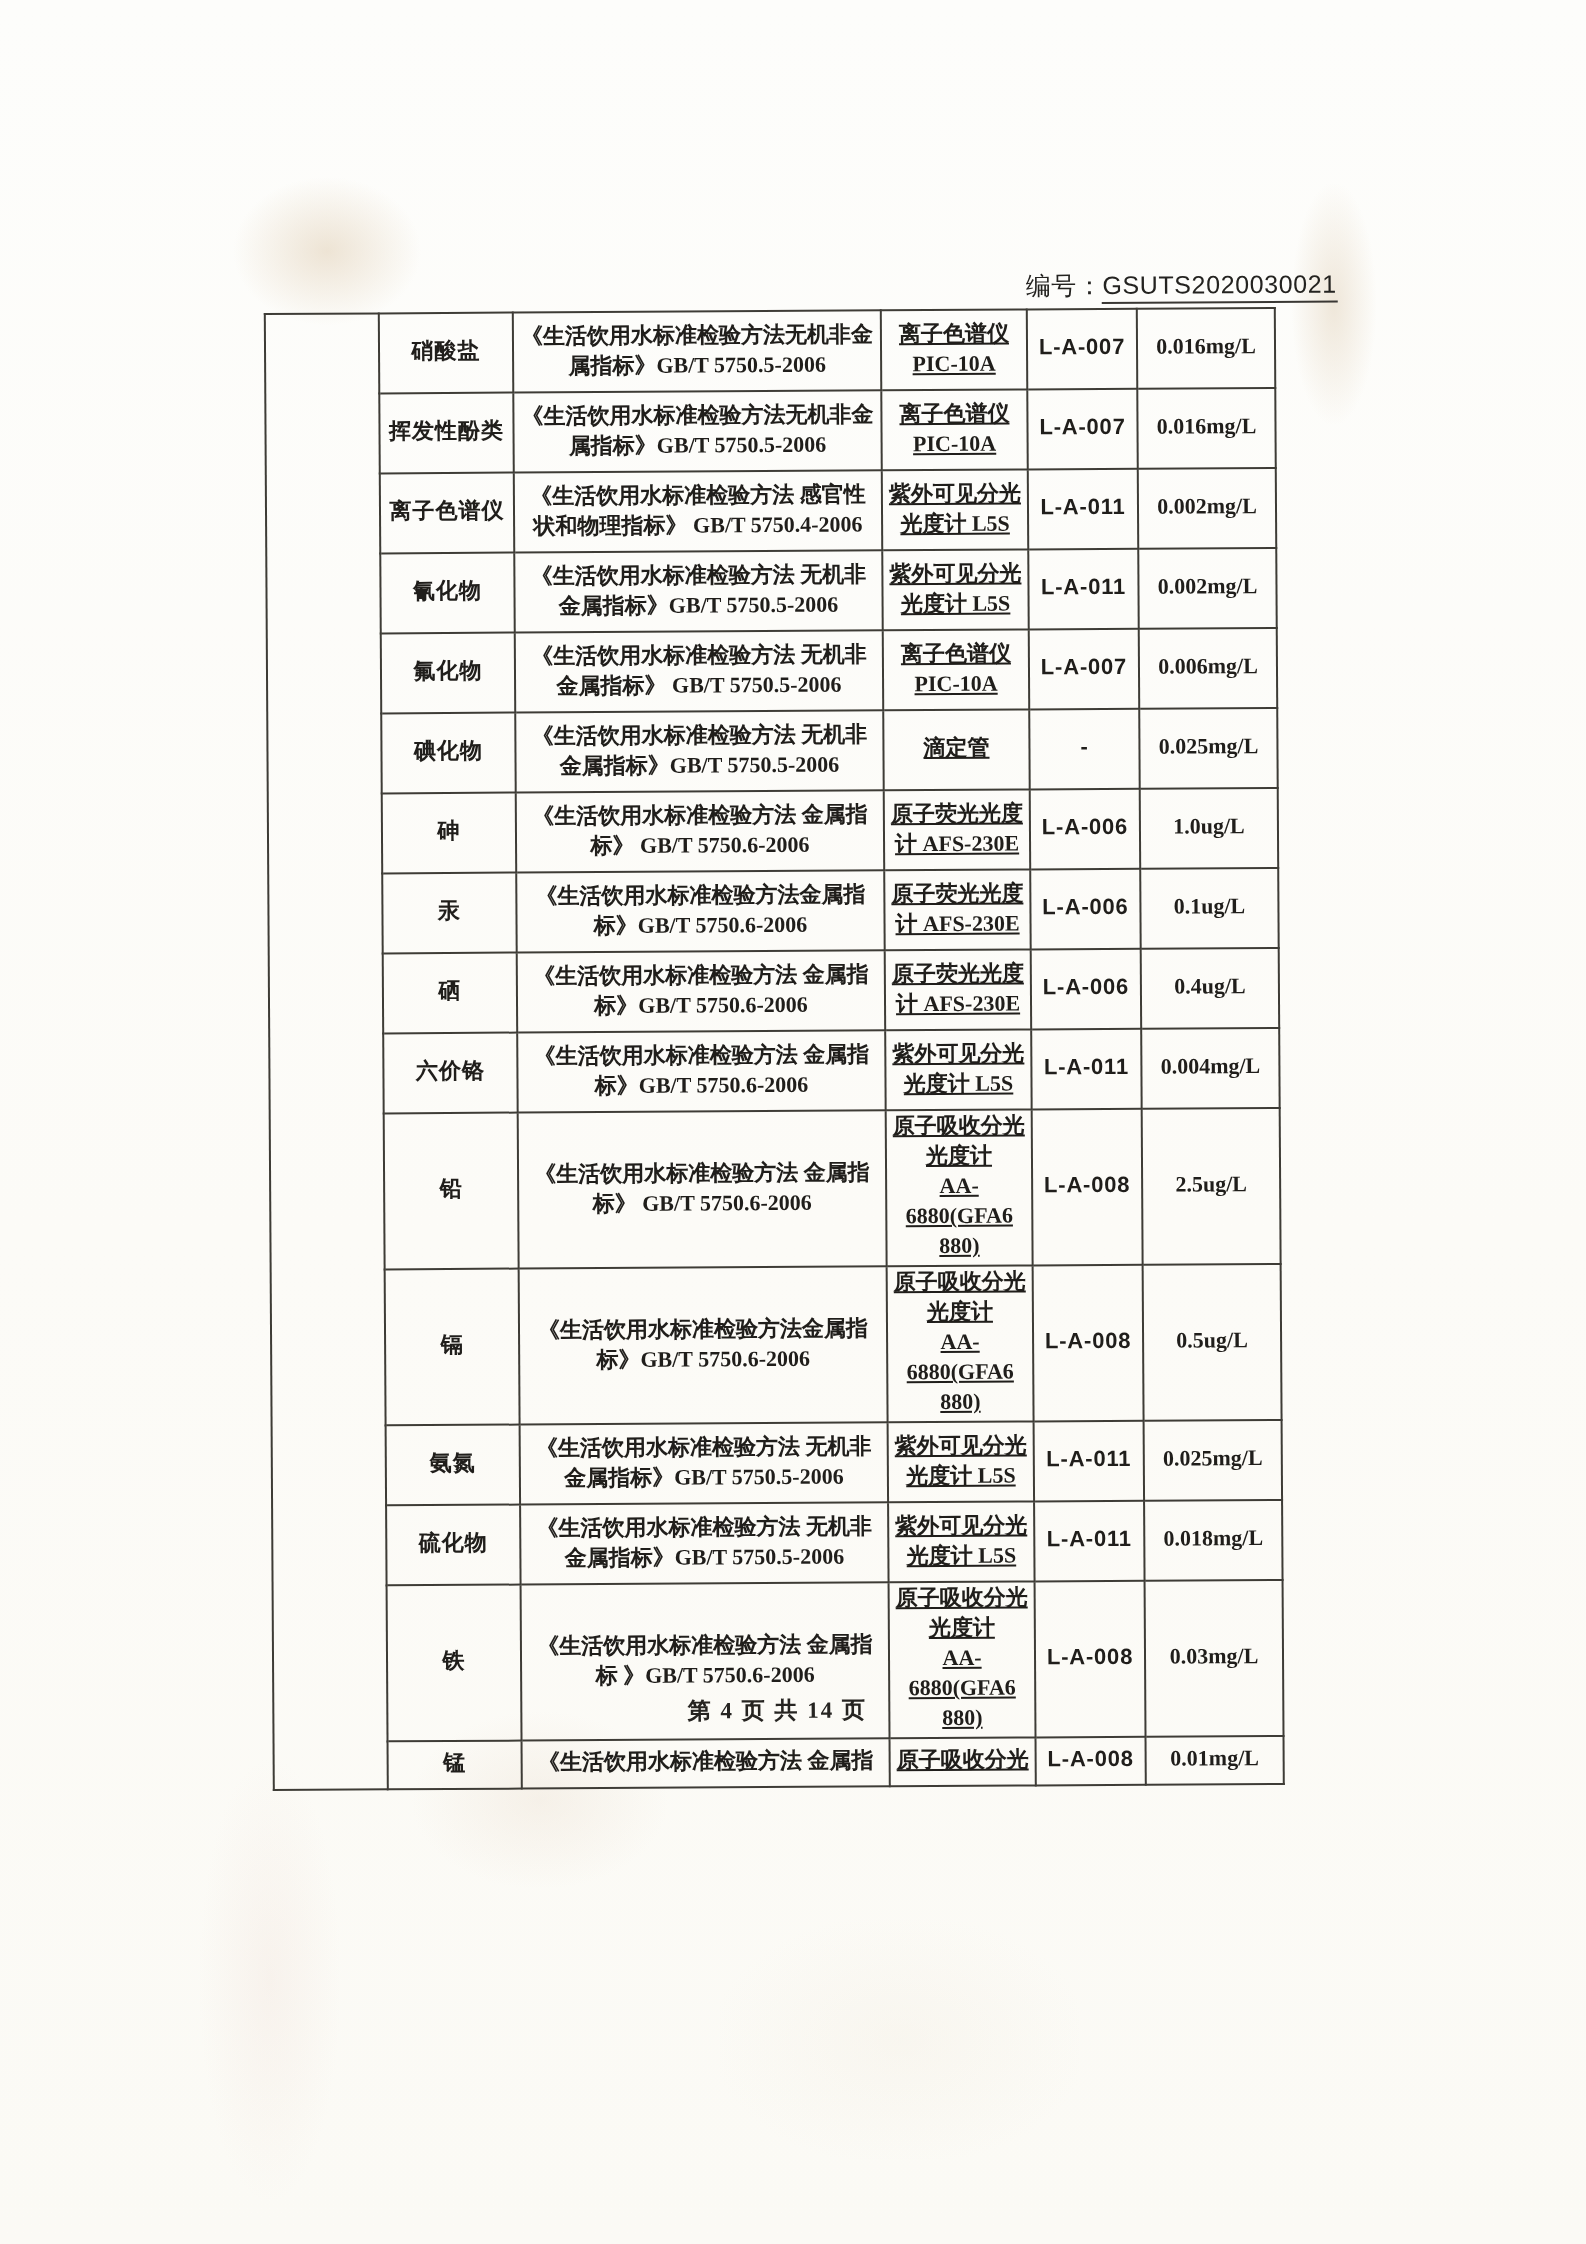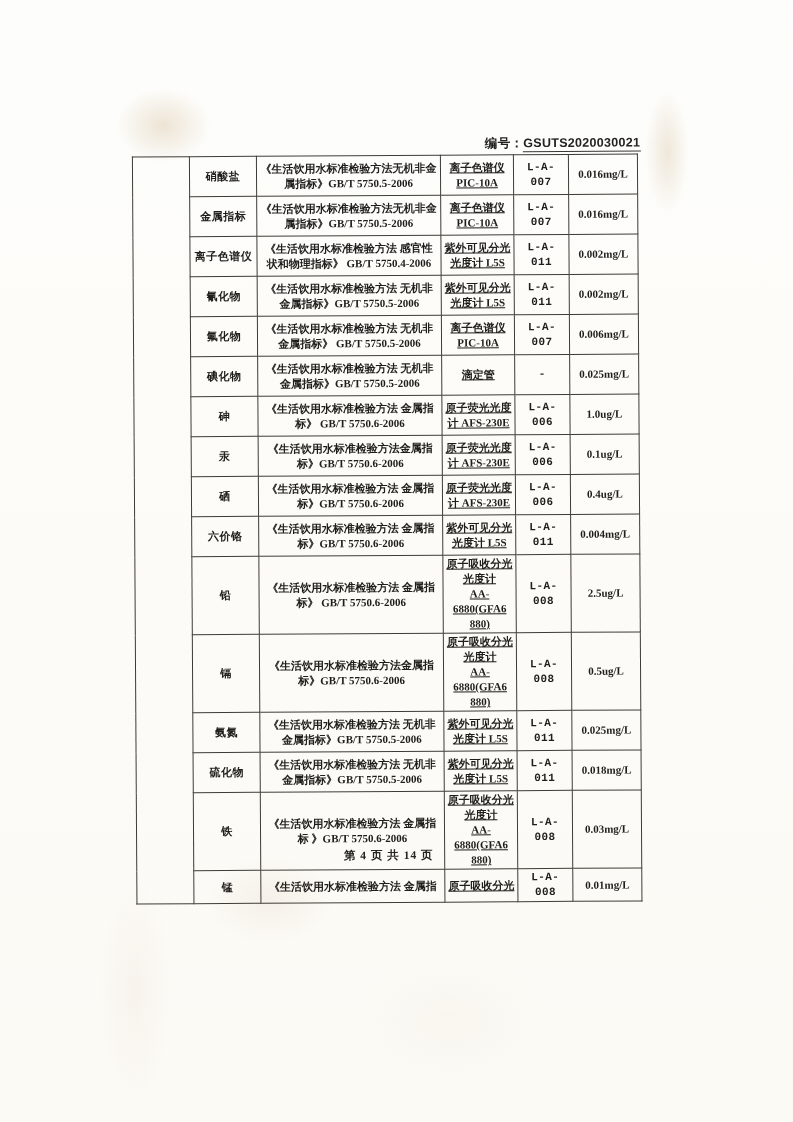--- a/index.html
+++ b/index.html
@@ -30,23 +30,23 @@
 
   .page-content {
     position: absolute; left: 0; top: 0; width: 793px; height: 1122px;
     transform: rotate(-0.35deg);
     transform-origin: 387px 500px;
     color: #1f1d1a;
   }
 
   .doc-no {
     position: absolute;
-    left: 487px; top: 136px;
+    left: 515px; top: 136px;
     font-size: 12.5px;
-    font-weight: 700;
+    font-weight: 400;
     letter-spacing: 0.3px;
     white-space: nowrap;
     color: #242320;
   }
   .doc-no .num {
     font-family: "Liberation Sans", "DejaVu Sans", sans-serif;
     border-bottom: 1.4px solid #3a3834;
     padding-bottom: 1px;
   }
 
@@ -68,21 +68,21 @@
     padding: 1px 3px;
     overflow: hidden;
   }
   table.methods tr { height: 40px; }
   table.methods tr.tall { height: 61px; }
   table.methods tr.clip { height: 24px; }
   td.c-cat    { background: transparent; }
   td.c-name   { font-size: 11.5px; letter-spacing: 0.5px; }
   td.c-method { font-size: 11px; }
   td.c-instr  { white-space: pre-line; font-size: 11.5px; text-decoration: underline; }
-  td.c-code   { font-family: Liberation Mono, monospace; font-size: 11px; letter-spacing: 0.4px; border-radius: 18px; }
+  td.c-code   { font-family: Liberation Sans, sans-serif; font-size: 11px; letter-spacing: 0.4px; border-radius: 18px; }
   td.c-limit  { font-size: 11px; }
 
   .page-footer {
     position: absolute;
     left: 134px; top: 848px;
     width: 505px;
     text-align: center;
     font-size: 11.5px;
     font-weight: 600;
     letter-spacing: 1px;
@@ -118,21 +118,21 @@
           <tr>
             <td class="c-cat" rowspan="16"></td>
     <td class="c-name">硝酸盐</td>
     <td class="c-method">《生活饮用水标准检验方法无机非金属指标》GB/T 5750.5-2006</td>
     <td class="c-instr">离子色谱仪
 PIC-10A</td>
     <td class="c-code">L-A-007</td>
     <td class="c-limit">0.016mg/L</td>
   </tr>
           <tr>
-    <td class="c-name">金属指标</td>
+    <td class="c-name">挥发性酚类</td>
     <td class="c-method">《生活饮用水标准检验方法无机非金属指标》GB/T 5750.5-2006</td>
     <td class="c-instr">离子色谱仪
 PIC-10A</td>
     <td class="c-code">L-A-007</td>
     <td class="c-limit">0.016mg/L</td>
   </tr>
           <tr>
     <td class="c-name">离子色谱仪</td>
     <td class="c-method">《生活饮用水标准检验方法 感官性状和物理指标》 GB/T 5750.4-2006</td>
     <td class="c-instr">紫外可见分光

